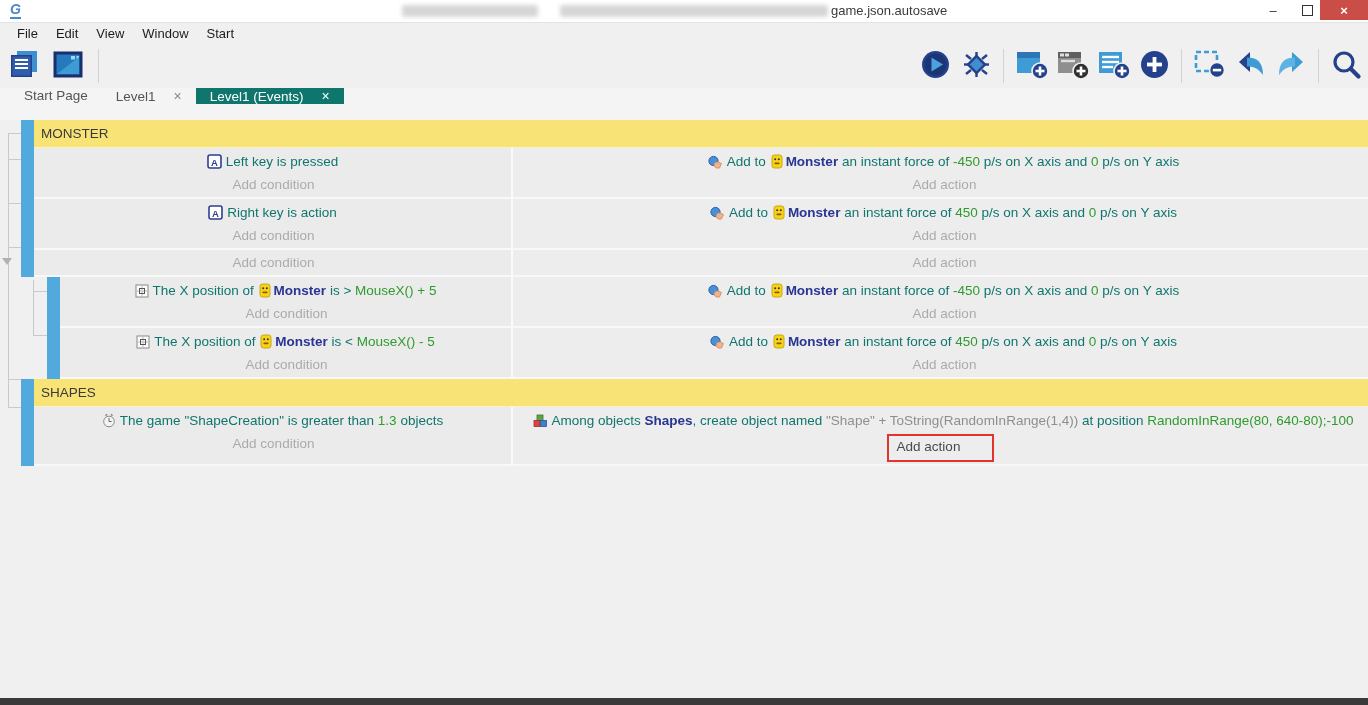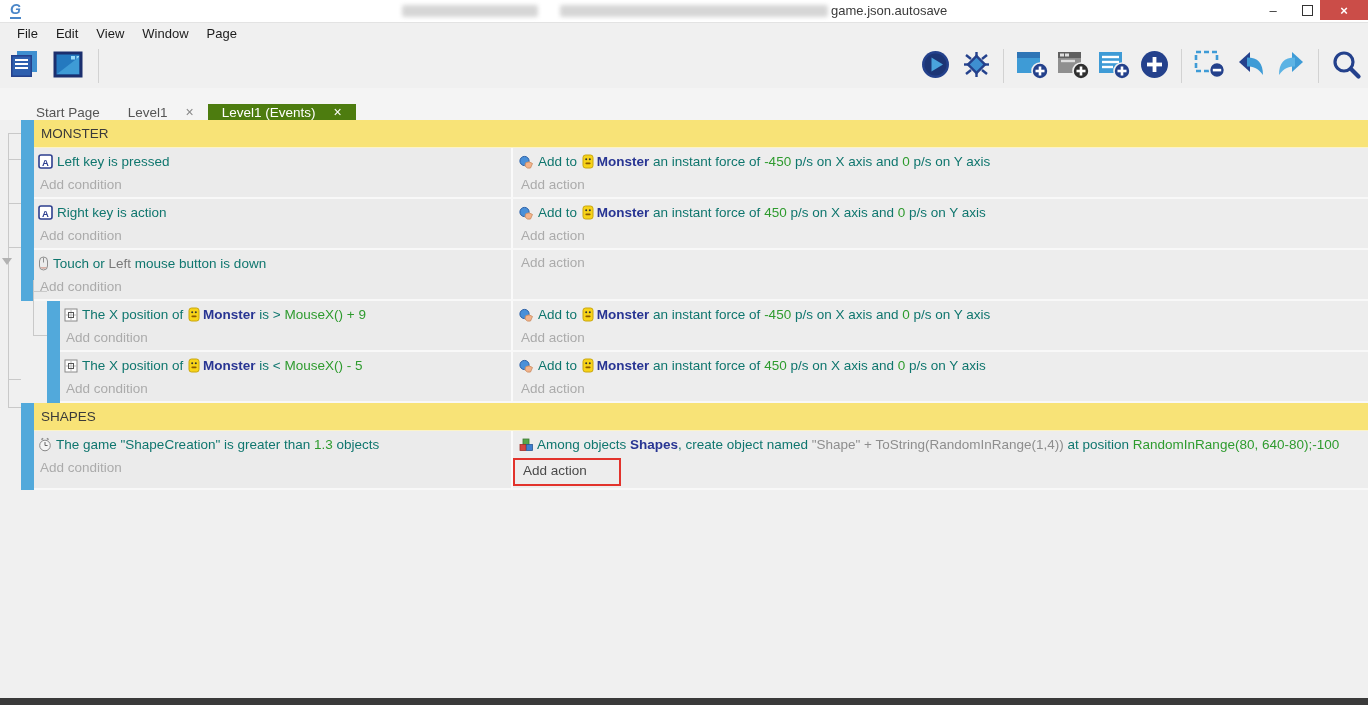--- a/index.html
+++ b/index.html
@@ -21,28 +21,28 @@
   
   .menubar{position:absolute;top:23px;left:0;right:0;height:21px;background:#f0f0f0;display:flex;padding-left:8px;}
   .menu-item{font-size:13px;color:#1c1c1c;padding:0 9px;line-height:21px;}
   
   .toolbar{position:absolute;top:44px;left:0;right:0;height:44px;background:#f0f0f0;}
   .tb-left{position:absolute;left:6px;top:3px;display:flex;align-items:center;gap:8px;}
   .tb-right{position:absolute;right:4px;top:3px;display:flex;align-items:center;gap:5px;}
   .tb-btn{width:36px;height:38px;display:flex;align-items:center;justify-content:center;}
   .tb-sep{width:1px;height:34px;background:#d2d2d2;margin:0 4px;}
   
-  .tabbar{position:absolute;top:88px;left:0;right:0;height:32px;background:#f4f4f4;display:flex;align-items:flex-end;padding-left:22px;}
+  .tabbar{position:absolute;top:88px;left:0;right:0;height:32px;background:#f4f4f4;display:flex;align-items:flex-start;padding-left:10px;}
   .tab{display:flex;align-items:center;font-size:13.5px;color:#555;padding:0 14px;gap:18px;}
   .tab .close-x{font-size:14px;color:#888;}
-  .tab.active{background:#4d7c0f;color:#fff;}
+  .tab.active{background:#0f766e;color:#fff;}
   .tab.active .close-x{color:#fff;}
   
   .events{position:absolute;top:120px;left:0;right:0;bottom:7px;background:#f0f0f0;overflow:hidden;}
-  .ev-row{display:flex;position:relative;}
+  .ev-row{display:flex;position:relative;text-align:center;}
   .gutter{background:#f0f0f0;flex:none;}
   .bar{width:13px;flex:none;background:#52a9db;}
   .group-cell{flex:1;background:#f8e377;display:flex;align-items:center;padding-left:7px;
               font-size:13.5px;color:#3a3a3a;height:27px;border-bottom:1px solid #fbf3c8;}
   .cond-zone{width:511px;flex:none;display:flex;box-sizing:border-box;}
   .cond-cell{flex:1;background:#ebebeb;padding:3px 4px 2px 4px;border-bottom:2px solid #f8f8f8;overflow:hidden;}
   .act-zone{flex:1;background:#ededed;border-left:2px solid #fafafa;border-bottom:2px solid #f8f8f8;
             padding:3px 0 2px 6px;overflow:hidden;}
   .ev-line{font-size:13.5px;color:#3c3c3c;line-height:21px;white-space:nowrap;}
   .ev-line .row-icon{display:inline-block;vertical-align:-3px;margin-right:4px;}
@@ -73,21 +73,21 @@
       <span class="restore-glyph"></span>
     </div>
   <div class="win-btn btn-close">×</div>
 </div>
 
 <div class="menubar" id="menubar">
     <div class="menu-item">File</div>
     <div class="menu-item">Edit</div>
     <div class="menu-item">View</div>
     <div class="menu-item">Window</div>
-    <div class="menu-item">Page</div>
+    <div class="menu-item">Start</div>
   </div>
 
 <div class="toolbar">
   <div class="tb-left" id="tb-left">
       <div class="tb-btn">
         <span><svg width="34" height="34">
             <rect x="10" y="4" width="20" height="21" fill="#3e8fd0"></rect>
             <rect x="4" y="8" width="21" height="22" fill="#24418c"></rect>
             <rect x="5.5" y="9.5" width="18" height="19" fill="#2e5fae"></rect>
             <line x1="8" y1="13" x2="21" y2="13" stroke="#fff" stroke-width="2"></line>
@@ -268,25 +268,20 @@
               <rect x="3.4" y="8.4" width="5.2" height="1.8" rx="0.9" fill="#8a5a00"></rect>
             </svg></span><span class="seg-object">Monster</span><span class="seg-plain"> an instant force of </span><span class="seg-value">450</span><span class="seg-plain"> p/s on X axis and </span><span class="seg-value">0</span><span class="seg-plain"> p/s on Y axis</span></div>
         <div class="placeholder">Add action</div>
       </div>
     </div>
     <div class="ev-row">
       <div class="cond-zone">
         <div class="gutter" style="width: 21px;"></div>
         <div class="bar"></div>
         <div class="cond-cell">
-          <div class="ev-line"><span class="row-icon"><svg width="11" height="15">
-                <rect x="1.5" y="1" width="8" height="13" rx="4" fill="#ececec" stroke="#8f8f8f"></rect>
-                <line x1="5.5" y1="1.5" x2="5.5" y2="6.5" stroke="#8f8f8f"></line>
-                <path d="M2 11 a4 4 0 0 0 7 0 z" fill="#c98a7a" opacity="0.6"></path>
-              </svg></span><span class="seg-plain">Touch or </span><span class="seg-param">Left</span><span class="seg-plain"> mouse button is down</span></div>
           <div class="placeholder">Add condition</div>
         </div>
       </div>
       <div class="act-zone">
         <div class="placeholder">Add action</div>
       </div>
     </div>
     <div class="ev-row">
       <div class="cond-zone">
         <div class="gutter" style="width: 47px;"></div>
@@ -295,21 +290,21 @@
           <div class="ev-line"><span class="row-icon"><svg width="14" height="14">
                 <rect x="1" y="1" width="12" height="12" fill="#fdfdfd" stroke="#8a8a8a"></rect>
                 <line x1="7" y1="1" x2="7" y2="13" stroke="#bdbdbd"></line>
                 <line x1="1" y1="7" x2="13" y2="7" stroke="#bdbdbd"></line>
                 <rect x="4.5" y="4.5" width="5" height="5" fill="none" stroke="#555"></rect>
               </svg></span><span class="seg-plain">The X position of </span><span class="thumb"><svg width="12" height="15">
                 <rect x="1" y="1" width="10" height="13" rx="2.5" fill="#f7d318" stroke="#c9a60e"></rect>
                 <circle cx="4.2" cy="5.2" r="1" fill="#333"></circle>
                 <circle cx="7.8" cy="5.2" r="1" fill="#333"></circle>
                 <rect x="3.4" y="8.4" width="5.2" height="1.8" rx="0.9" fill="#8a5a00"></rect>
-              </svg></span><span class="seg-object">Monster</span><span class="seg-plain"> is </span><span class="seg-plain">&gt; </span><span class="seg-value">MouseX() + 9</span></div>
+              </svg></span><span class="seg-object">Monster</span><span class="seg-plain"> is </span><span class="seg-plain">&gt; </span><span class="seg-value">MouseX() + 5</span></div>
           <div class="placeholder">Add condition</div>
         </div>
       </div>
       <div class="act-zone">
         <div class="ev-line"><span class="row-icon"><svg width="15" height="14">
               <circle cx="5.5" cy="6" r="4.6" fill="#4a90d9" stroke="#2a5fa5"></circle>
               <path d="M6.5 8 q3.5 -2.5 7 0.5 l-2 4.5 q-3.5 1 -5.5 -2 z" fill="#f2b38c" stroke="#c98a5e" stroke-width="0.8"></path>
             </svg></span><span class="seg-plain">Add to </span><span class="thumb"><svg width="12" height="15">
               <rect x="1" y="1" width="10" height="13" rx="2.5" fill="#f7d318" stroke="#c9a60e"></rect>
               <circle cx="4.2" cy="5.2" r="1" fill="#333"></circle>

